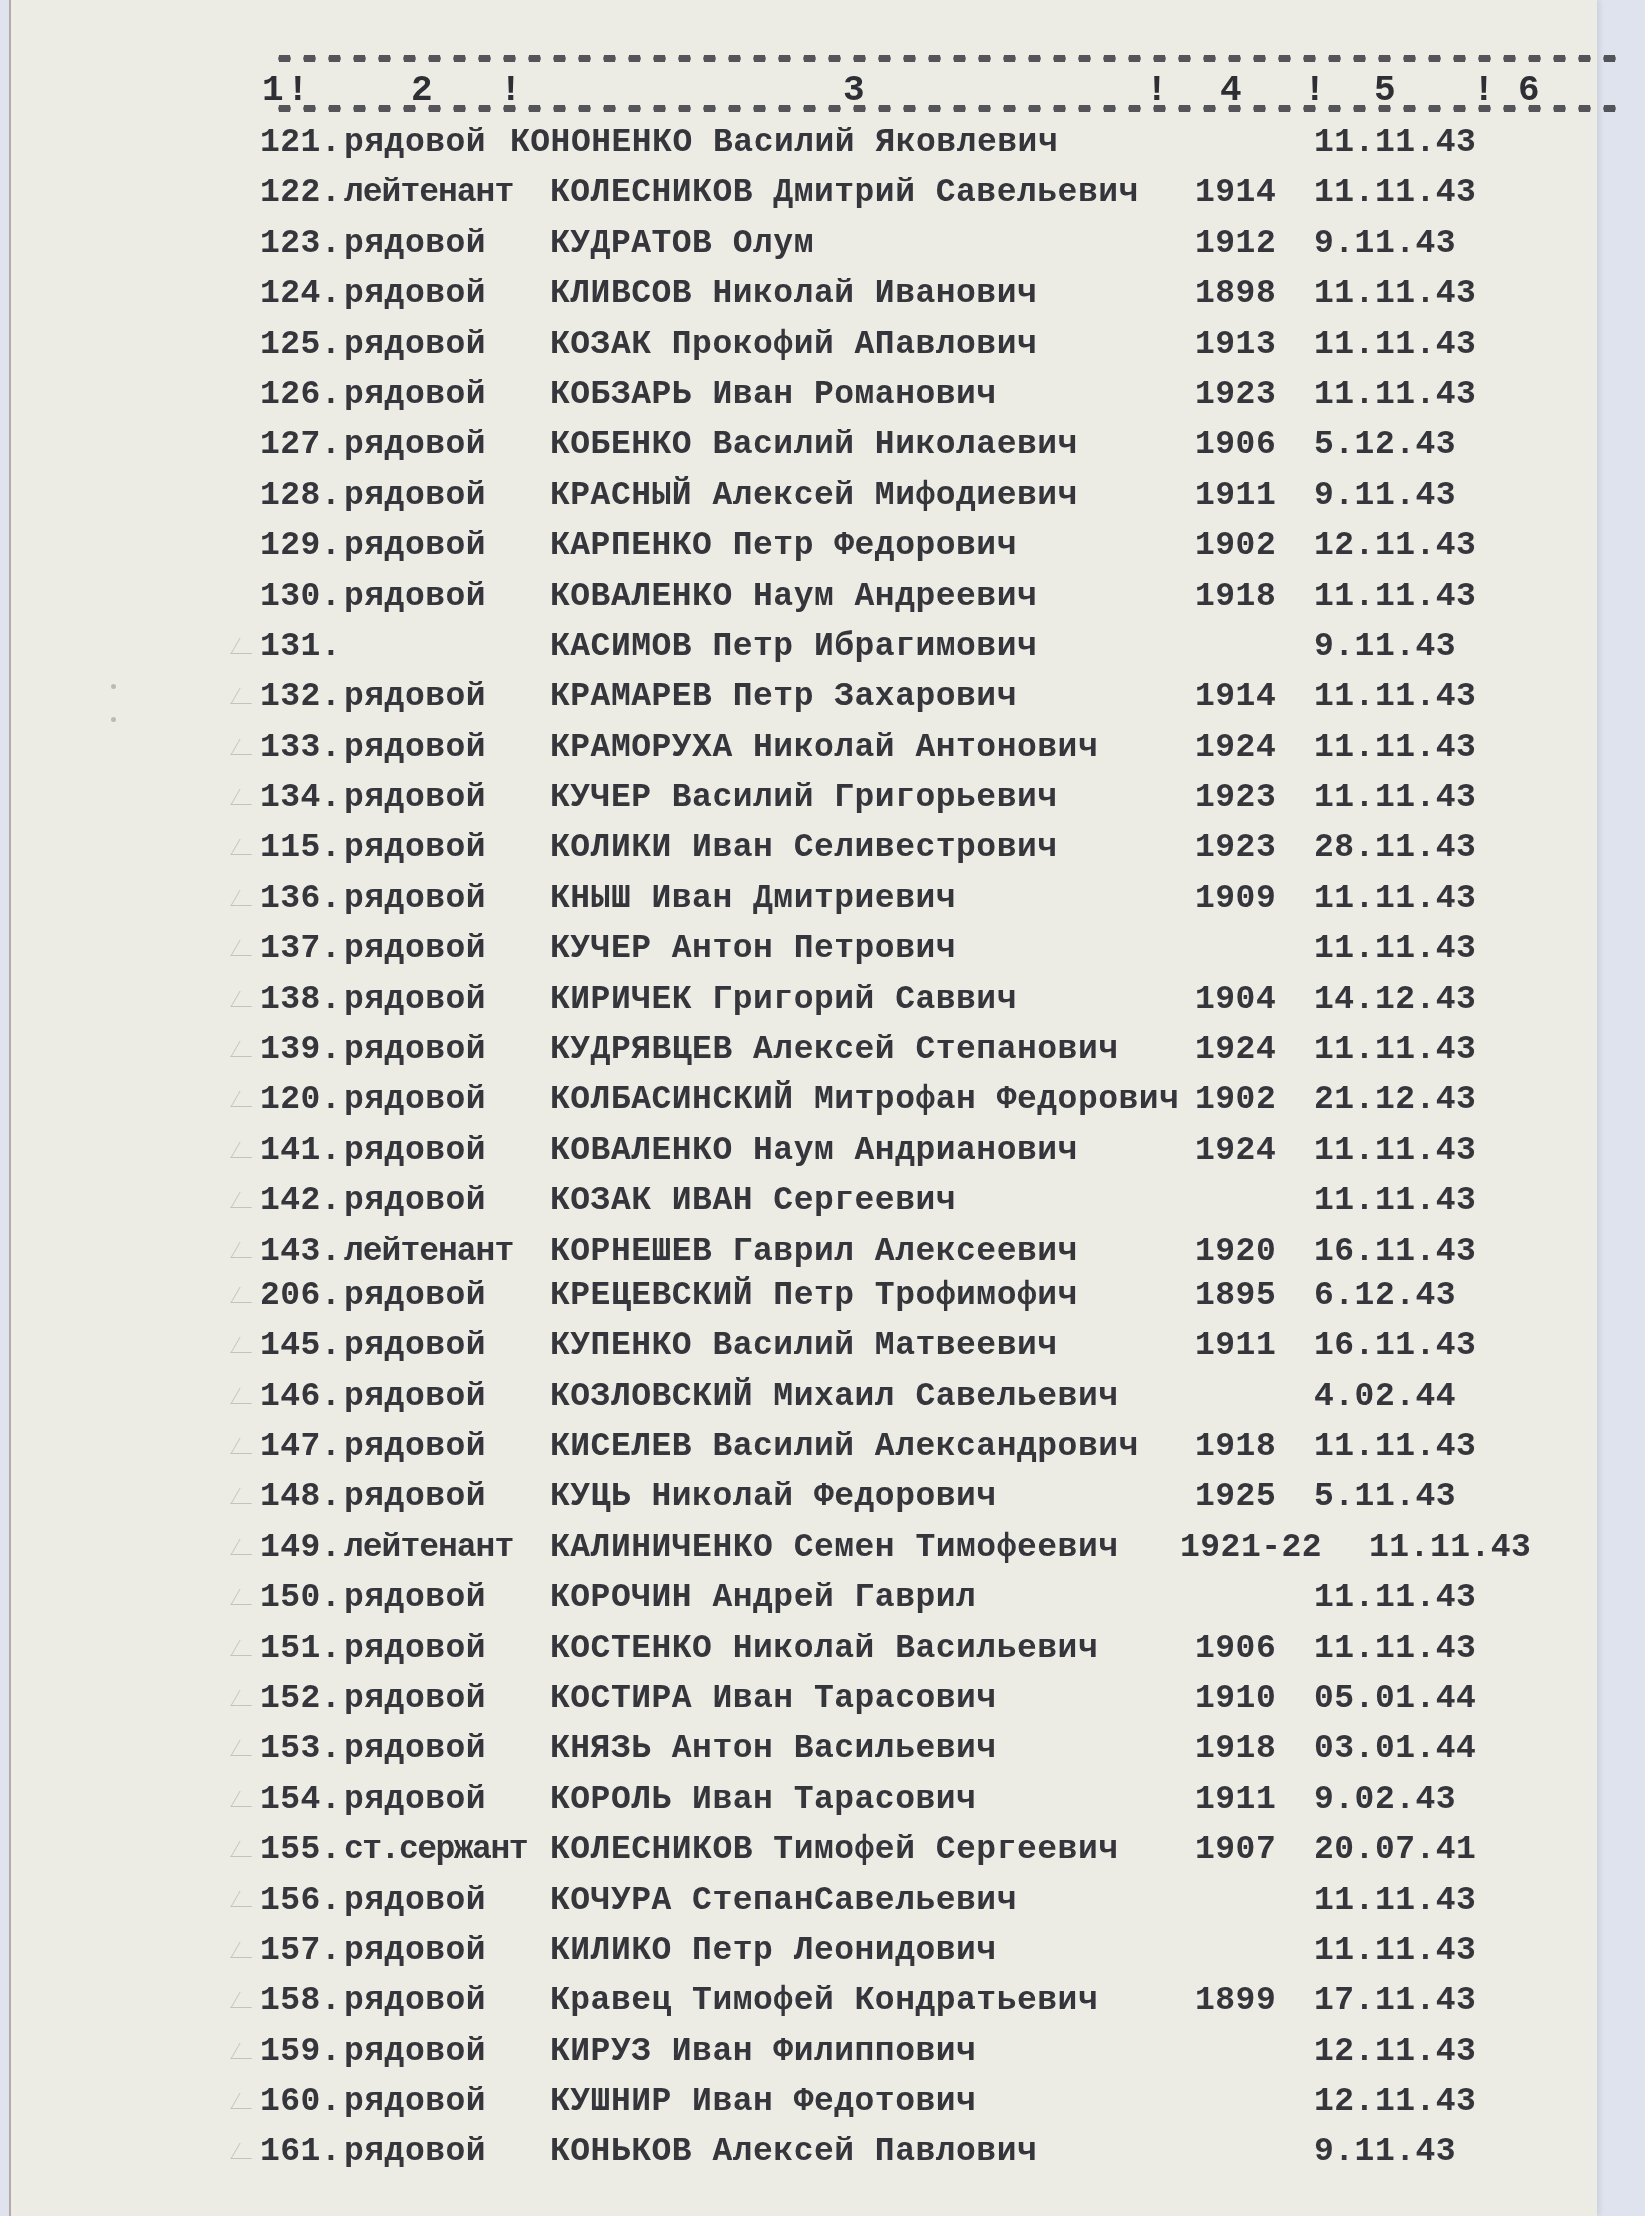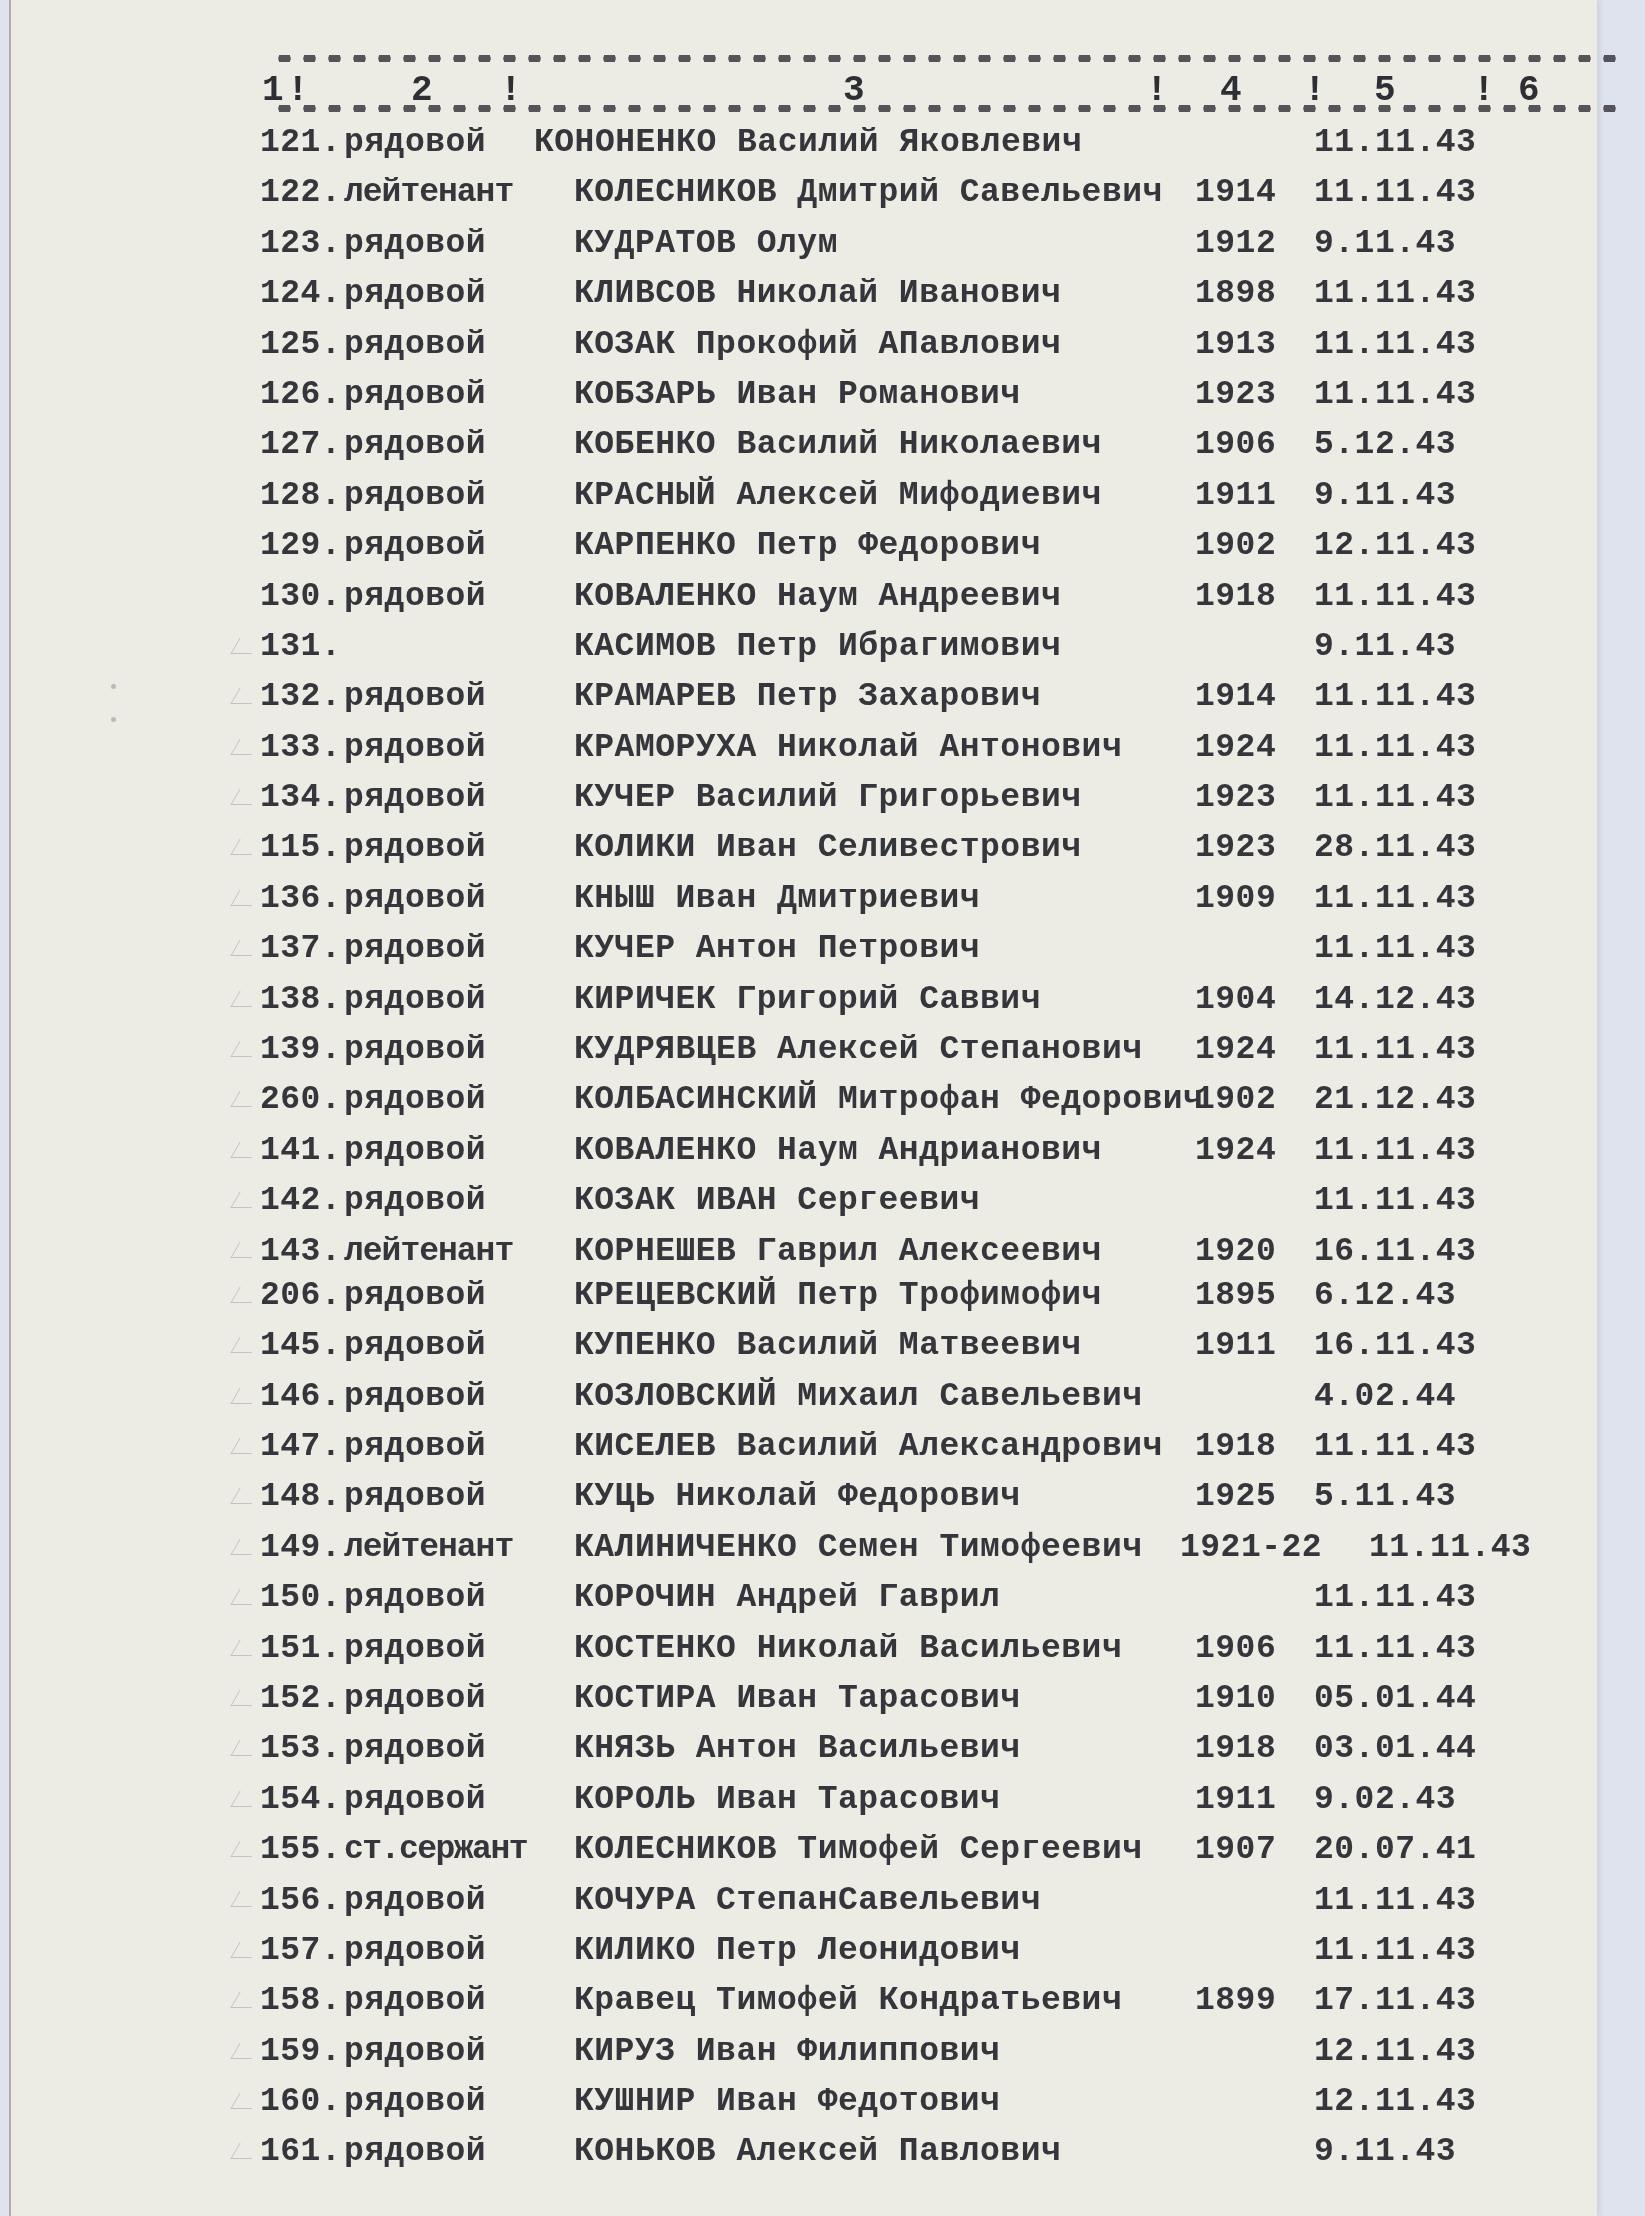--- a/index.html
+++ b/index.html
@@ -33,21 +33,21 @@
   .header-row span { position: absolute; top: 5px; }
   .rows { position: absolute; left: 0; top: 0; }
   .row {
     position: absolute; left: 0; height: 45px;
     font-size: 33px; font-weight: bold; letter-spacing: 0.5px; white-space: nowrap;
     color: #35353c;
   }
   .row span { position: absolute; top: 0; }
   .c-num  { left: 251px; }
   .c-rank { left: 335px; }
-  .c-name { left: 541px; margin-left: 24px; }
+  .c-name { left: 541px; }
   .c-year { left: 1186px; }
   .c-date { left: 1305px; }
   .tick {
     position: absolute; left: 226px; width: 20px; height: 15px;
     border-left: 1px solid #9a9aa0; border-bottom: 1px solid #9a9aa0;
     transform: skewX(-30deg); opacity: .5;
   }
 </style>
 </head>
 <body>
@@ -210,21 +210,21 @@
       <div class="tick" style="top: 1041px;"></div>
       <div class="row" style="top: 1031px;">
         <span class="c-num">139.</span>
         <span class="c-rank">рядовой</span>
         <span class="c-name">КУДРЯВЦЕВ Алексей Степанович</span>
         <span class="c-year">1924</span>
         <span class="c-date">11.11.43</span>
       </div>
       <div class="tick" style="top: 1091px;"></div>
       <div class="row" style="top: 1081px;">
-        <span class="c-num">260.</span>
+        <span class="c-num">120.</span>
         <span class="c-rank">рядовой</span>
         <span class="c-name">КОЛБАСИНСКИЙ Митрофан Федорович</span>
         <span class="c-year">1902</span>
         <span class="c-date">21.12.43</span>
       </div>
       <div class="tick" style="top: 1142px;"></div>
       <div class="row" style="top: 1132px;">
         <span class="c-num">141.</span>
         <span class="c-rank">рядовой</span>
         <span class="c-name">КОВАЛЕНКО  Наум Андрианович</span>

